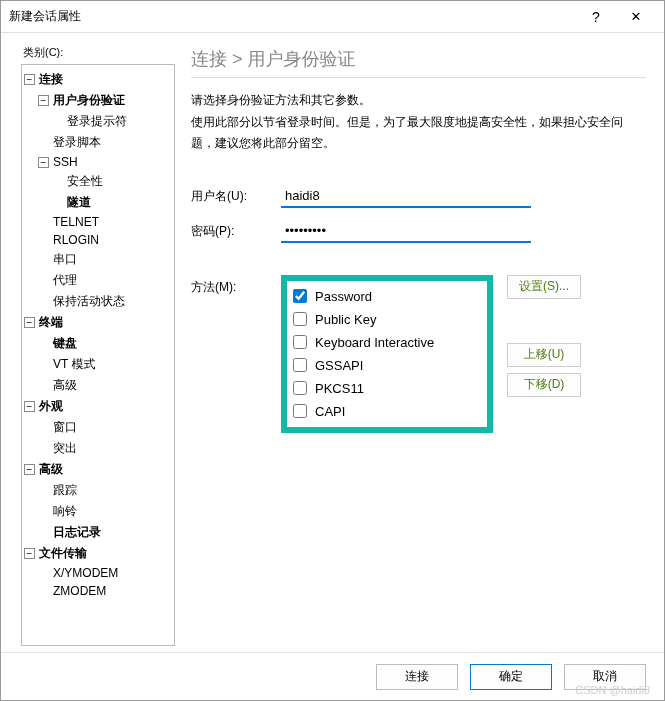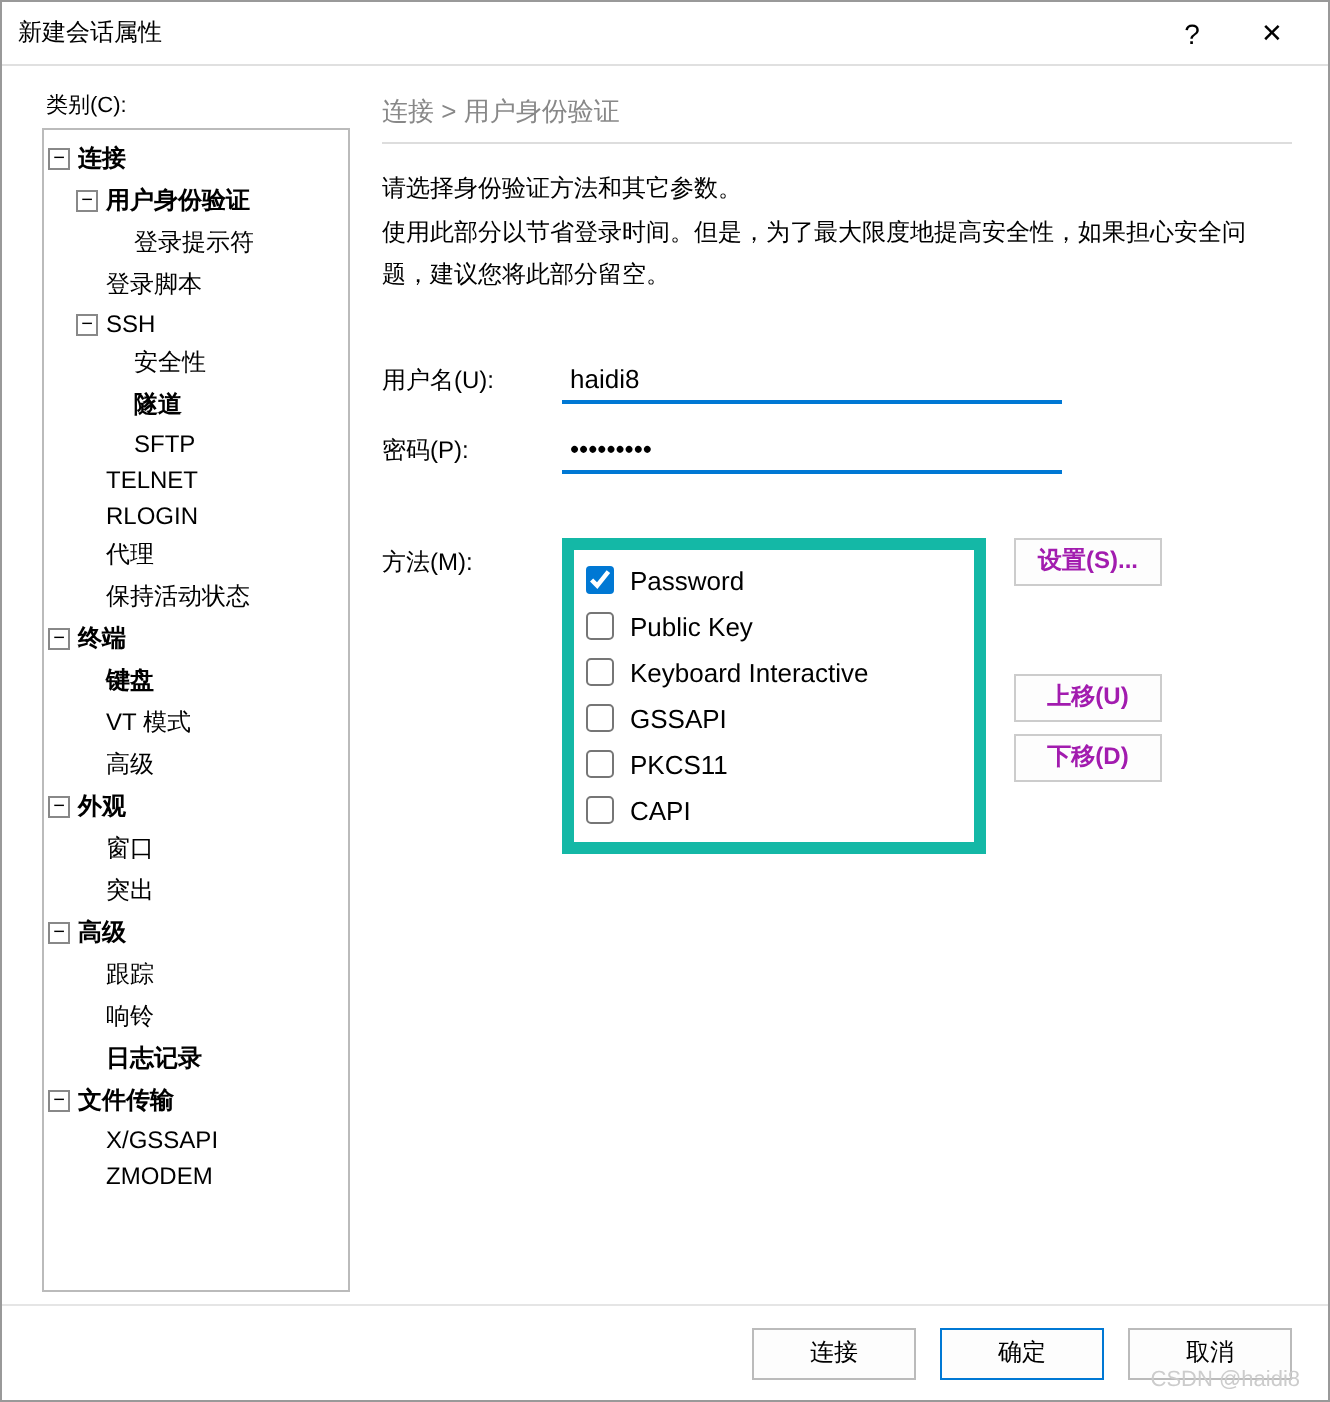--- a/index.html
+++ b/index.html
@@ -15,34 +15,34 @@
     .tree { flex: 1; border: 1px solid #bbb; margin: 0 6px 6px 10px; padding: 4px 2px; overflow: auto; background: #fff; }
     .tree ul { list-style: none; padding-left: 0; }
     .tree li { position: relative; }
     .tree .node { display: flex; align-items: center; padding: 2px 0 2px 0; white-space: nowrap; }
     .tree .toggle { width: 11px; height: 11px; border: 1px solid #888; font-size: 10px; line-height: 9px; text-align: center; margin-right: 4px; flex-shrink: 0; cursor: default; background: #fff; }
     .tree .spacer { width: 15px; flex-shrink: 0; }
     .tree .label { cursor: default; }
     .tree .label.bold { font-weight: bold; }
     .tree ul ul { padding-left: 14px; }
     .right { flex: 1; padding: 4px 8px 0 10px; display: flex; flex-direction: column; }
-    .breadcrumb { color: #888; font-size: 13px; padding: 2px 0 6px 0; }
+    .breadcrumb { color: #888; font-size: 18px; padding: 2px 0 6px 0; }
     .divider { border-bottom: 1px solid #ddd; margin-bottom: 12px; }
     .instr { font-size: 12px; line-height: 1.8; margin-bottom: 30px; }
     .form-row { display: flex; align-items: center; margin-bottom: 12px; }
     .form-row .lbl { width: 90px; }
     .form-row input[type=text], .form-row input[type=password] { flex: 1; max-width: 250px; border: none; border-bottom: 2px solid #0078d4; padding: 3px 4px; font-size: 13px; font-family: inherit; outline: none; }
     .method-row { display: flex; align-items: flex-start; margin-top: 20px; }
     .method-row .lbl { width: 90px; padding-top: 4px; }
     .method-list { border: 6px solid #14b8a6; width: 212px; padding: 4px 6px; background: #fff; }
     .method-list .item { display: flex; align-items: center; padding: 4px 0; font-size: 13px; }
     .method-list input[type=checkbox] { margin-right: 8px; width: 14px; height: 14px; accent-color: #0078d4; }
     .method-btns { margin-left: 14px; display: flex; flex-direction: column; gap: 44px; }
     .method-btns .group { display: flex; flex-direction: column; gap: 6px; }
-    .sbtn { width: 74px; height: 24px; border: 1px solid #ccc; background: #fdfdfd; font-size: 12px; cursor: default; color: #a21caf; font-weight: bold; }
+    .sbtn { width: 74px; height: 24px; border: 1px solid #ccc; background: #fdfdfd; font-size: 12px; cursor: default; color: #4d7c0f; }
     .footer { height: 48px; border-top: 1px solid #e5e5e5; display: flex; align-items: center; justify-content: flex-end; padding: 0 18px; gap: 12px; position: relative; }
     .footer .fbtn { min-width: 82px; height: 26px; border: 1px solid #bbb; background: #fdfdfd; font-size: 12px; cursor: default; }
     .footer .fbtn.primary { border: 1.5px solid #0078d4; }
     .watermark { position: absolute; right: 14px; bottom: 4px; color: #ccc; font-size: 11px; }
   </style>
 </head>
 <body>
 
 <div class="dialog">
   <div class="titlebar">
@@ -93,43 +93,43 @@
                         <span class="spacer"></span>
                         <span class="label">安全性</span>
                       </div>
                     </li>
                   <li>
                       <div class="node">
                         <span class="spacer"></span>
                         <span class="label bold">隧道</span>
                       </div>
                     </li>
-                  <li>
-                      <div class="node">
-                        <span class="spacer"></span>
-                        <span class="label">SFTP</span>
-                      </div>
-                    </li>
                 </ul>
               </li>
               <li>
                   <div class="node">
                     <span class="spacer"></span>
                     <span class="label">TELNET</span>
                   </div>
                 </li>
               <li>
                   <div class="node">
                     <span class="spacer"></span>
                     <span class="label">RLOGIN</span>
                   </div>
                 </li>
               <li>
                   <div class="node">
                     <span class="spacer"></span>
+                    <span class="label">串口</span>
+                  </div>
+                </li>
+              <li>
+                  <div class="node">
+                    <span class="spacer"></span>
                     <span class="label">代理</span>
                   </div>
                 </li>
               <li>
                   <div class="node">
                     <span class="spacer"></span>
                     <span class="label">保持活动状态</span>
                   </div>
                 </li>
             </ul>
@@ -208,21 +208,21 @@
           </li>
           <li>
             <div class="node">
                 <span class="toggle">−</span>
                 <span class="label bold">文件传输</span>
               </div>
             <ul>
               <li>
                   <div class="node">
                     <span class="spacer"></span>
-                    <span class="label">X/GSSAPI</span>
+                    <span class="label">X/YMODEM</span>
                   </div>
                 </li>
               <li>
                   <div class="node">
                     <span class="spacer"></span>
                     <span class="label">ZMODEM</span>
                   </div>
                 </li>
             </ul>
           </li>

